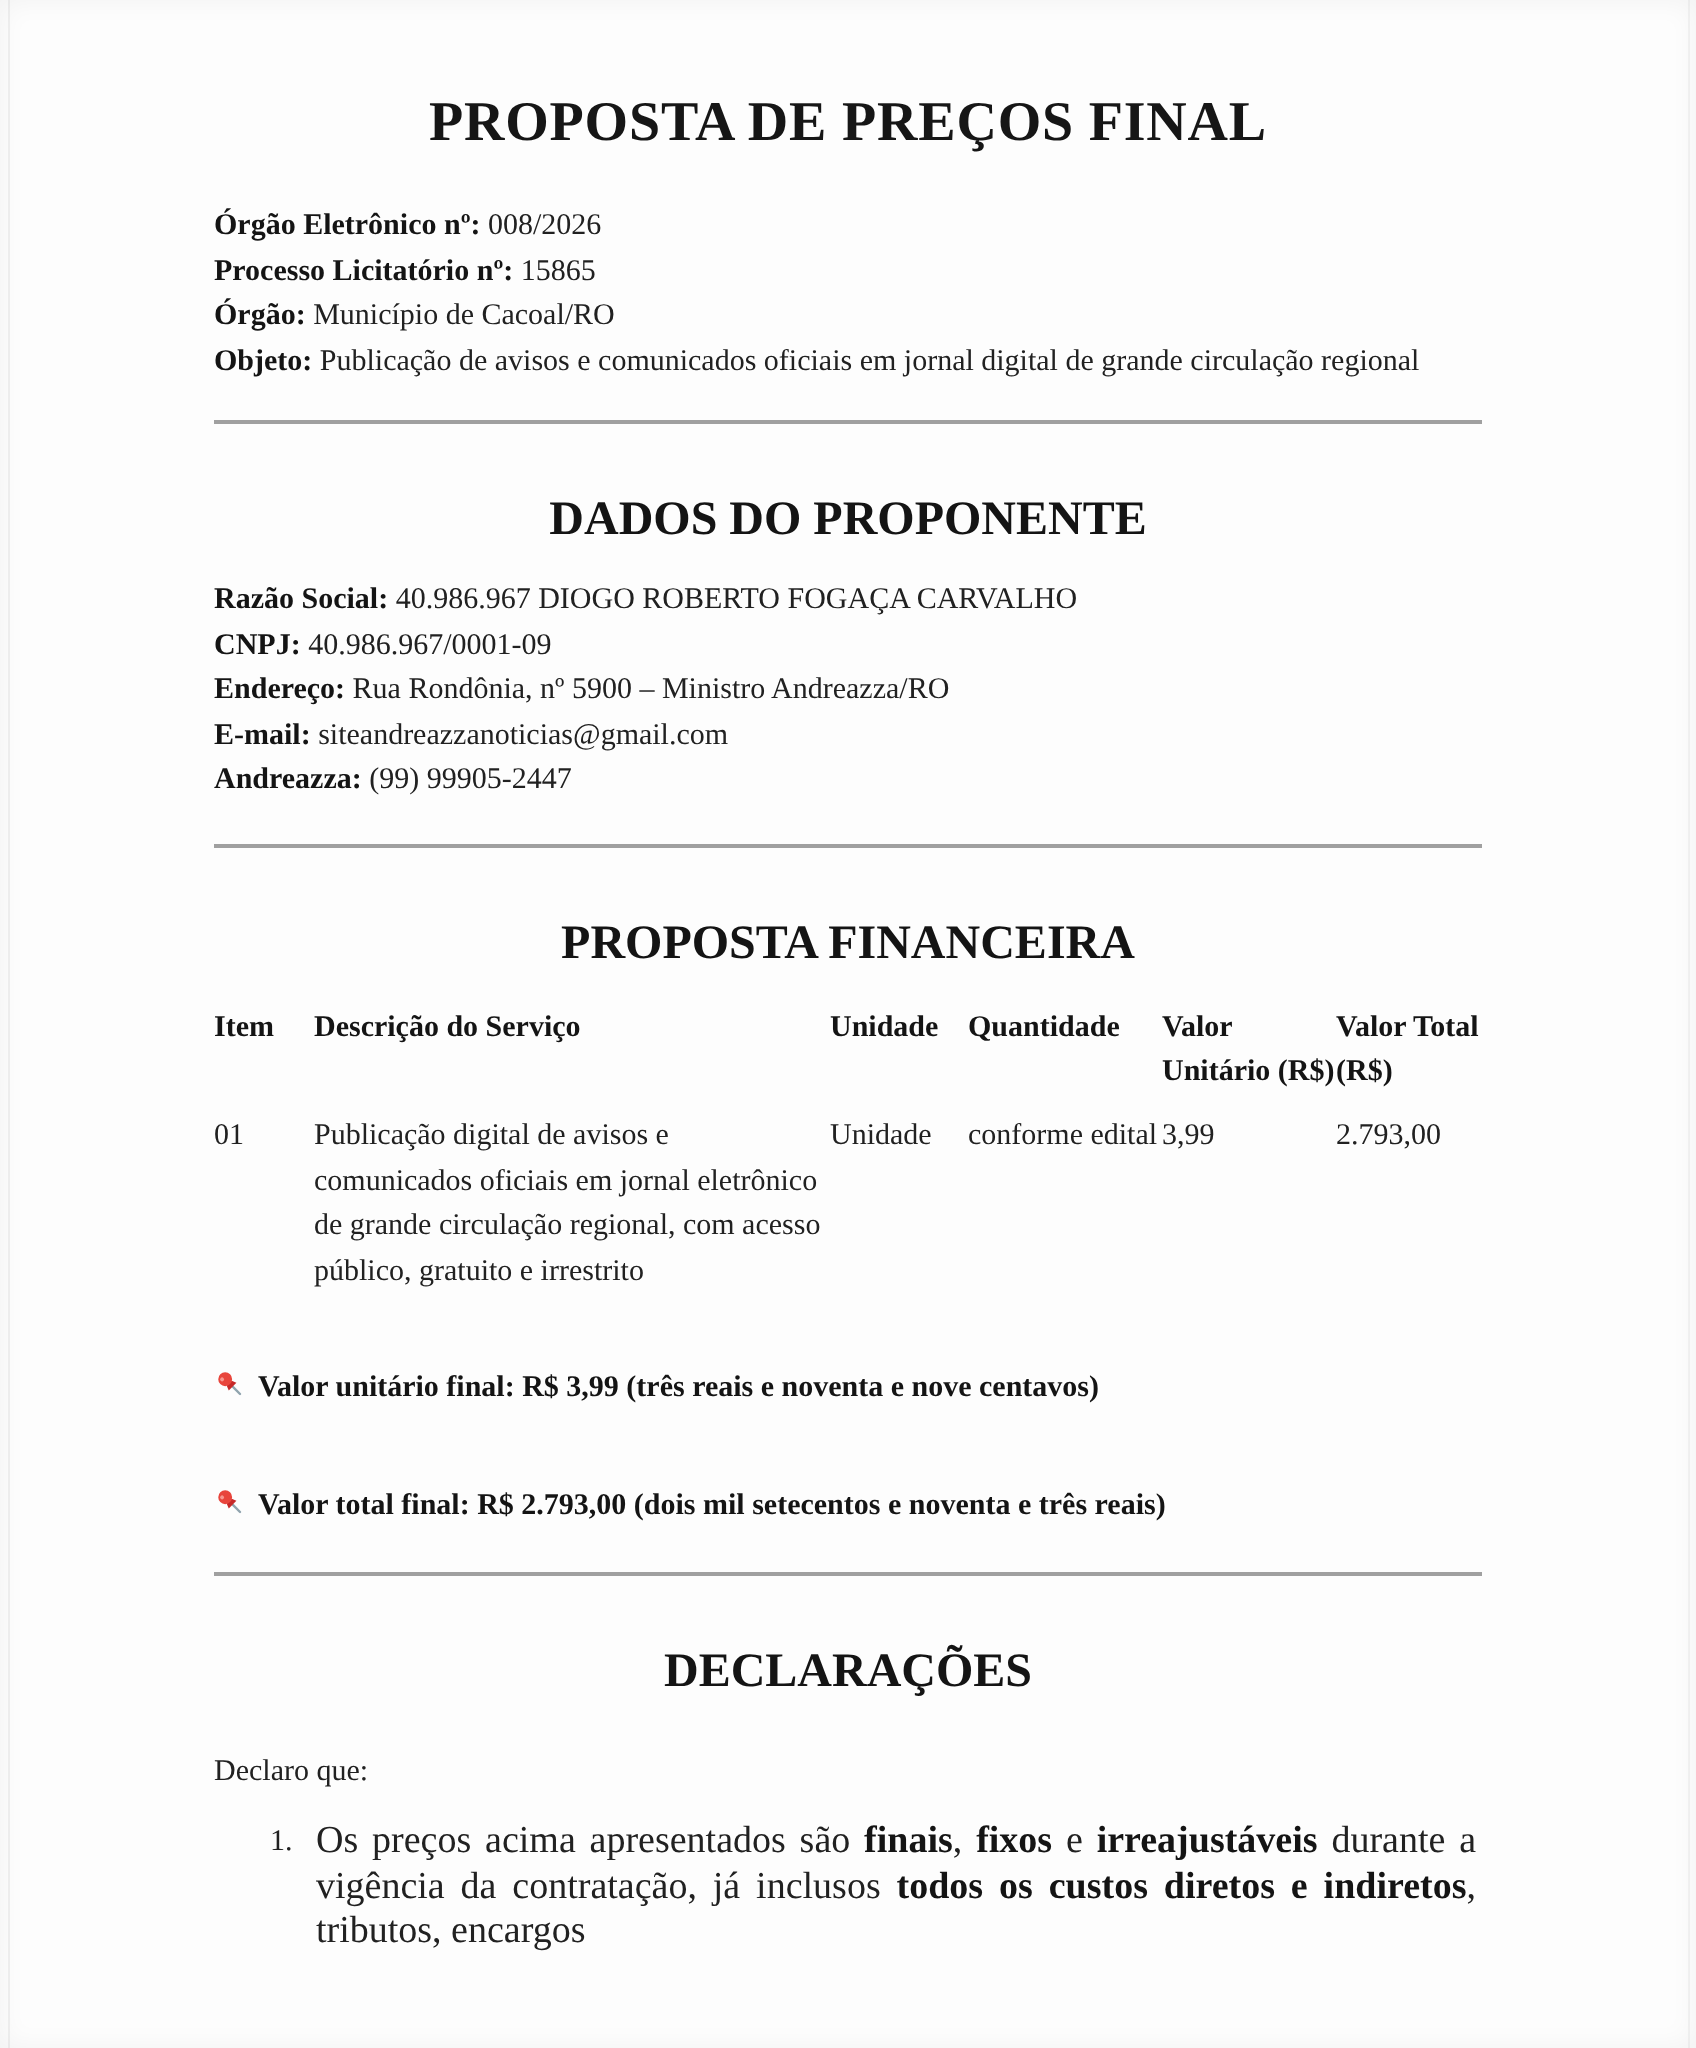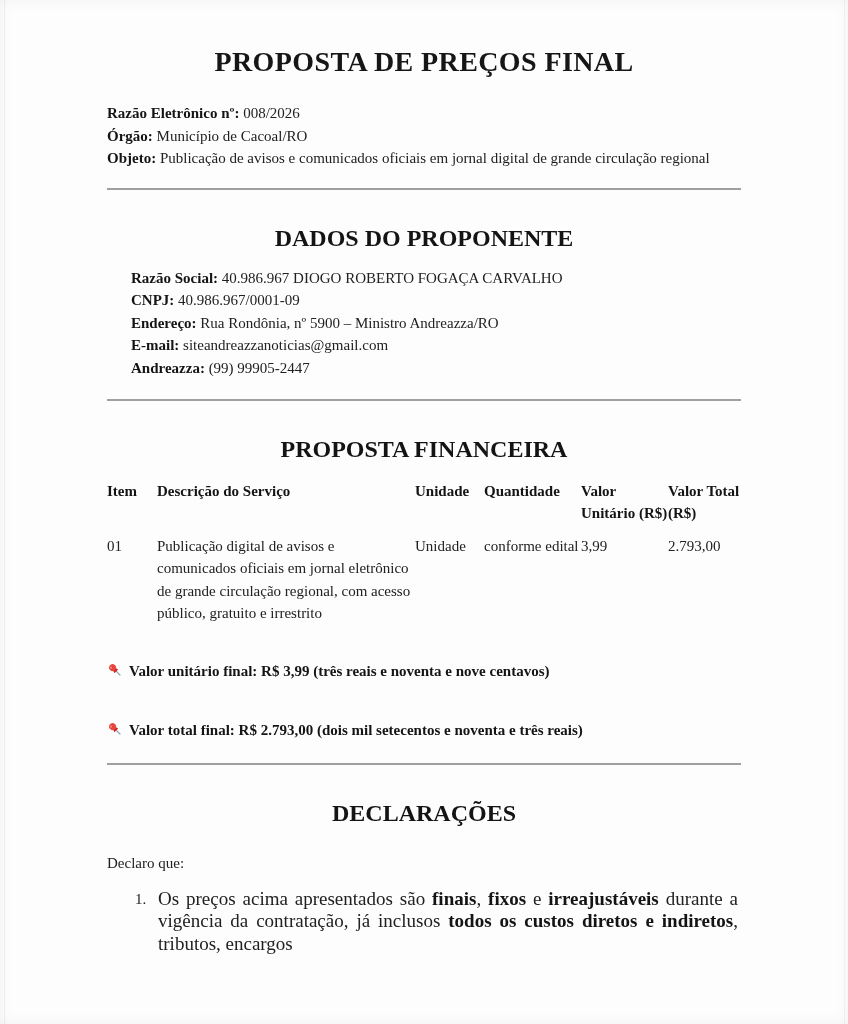--- a/index.html
+++ b/index.html
@@ -17,21 +17,21 @@
     margin:0 0 22px 0;color:#161616;letter-spacing:.4px;
   }
   .field-line{font-size:15px;line-height:22.5px;}
   .field-line b{color:#141414;}
   .justify{text-align:justify;}
   .divider{height:2px;background:#a0a0a0;border:0;margin:0;}
   .divider.d1{margin-top:18px;}
   .divider.d2{margin-top:20px;}
   .divider.d3{margin-top:21px;}
   .section-heading{font-size:24px;line-height:30px;font-weight:bold;margin:33px 0 0 0;color:#141414;text-align:center;}
-  .fields-block{margin-top:14px;margin-left:24px;}
+  .fields-block{margin-top:14px;}
   .fin-table{table-layout:fixed;width:634px;border-collapse:collapse;margin-top:16px;}
   .fin-table th,.fin-table td{
     font-size:15px;line-height:22.4px;text-align:left;vertical-align:top;
     padding:0;font-weight:normal;
   }
   .fin-table th{font-weight:bold;color:#141414;padding-bottom:10px;}
   .c-item{padding-left:8px;padding-right:15px;}
   .c-desc{padding-right:11px;}
   .c-unid{padding-right:17px;}
   .c-qtd{padding-right:20px;}
@@ -51,22 +51,26 @@
 </style>
 </head>
 <body>
 
 <div class="page">
 
   <h1 class="doc-title">PROPOSTA DE PREÇOS FINAL</h1>
 
   <div class="header-fields">
     <div class="field-line">
-      <b>Razão Eletrônico nº:</b>
+      <b>Órgão Eletrônico nº:</b>
       <span>008/2026</span>
+    </div>
+    <div class="field-line">
+      <b>Processo Licitatório nº:</b>
+      <span>15865</span>
     </div>
     <div class="field-line">
       <b>Órgão:</b>
       <span>Município de Cacoal/RO</span>
     </div>
     <div class="field-line justify">
       <b>Objeto:</b>
       <span>Publicação de avisos e comunicados oficiais em jornal digital de grande circulação regional</span>
     </div>
   </div>

